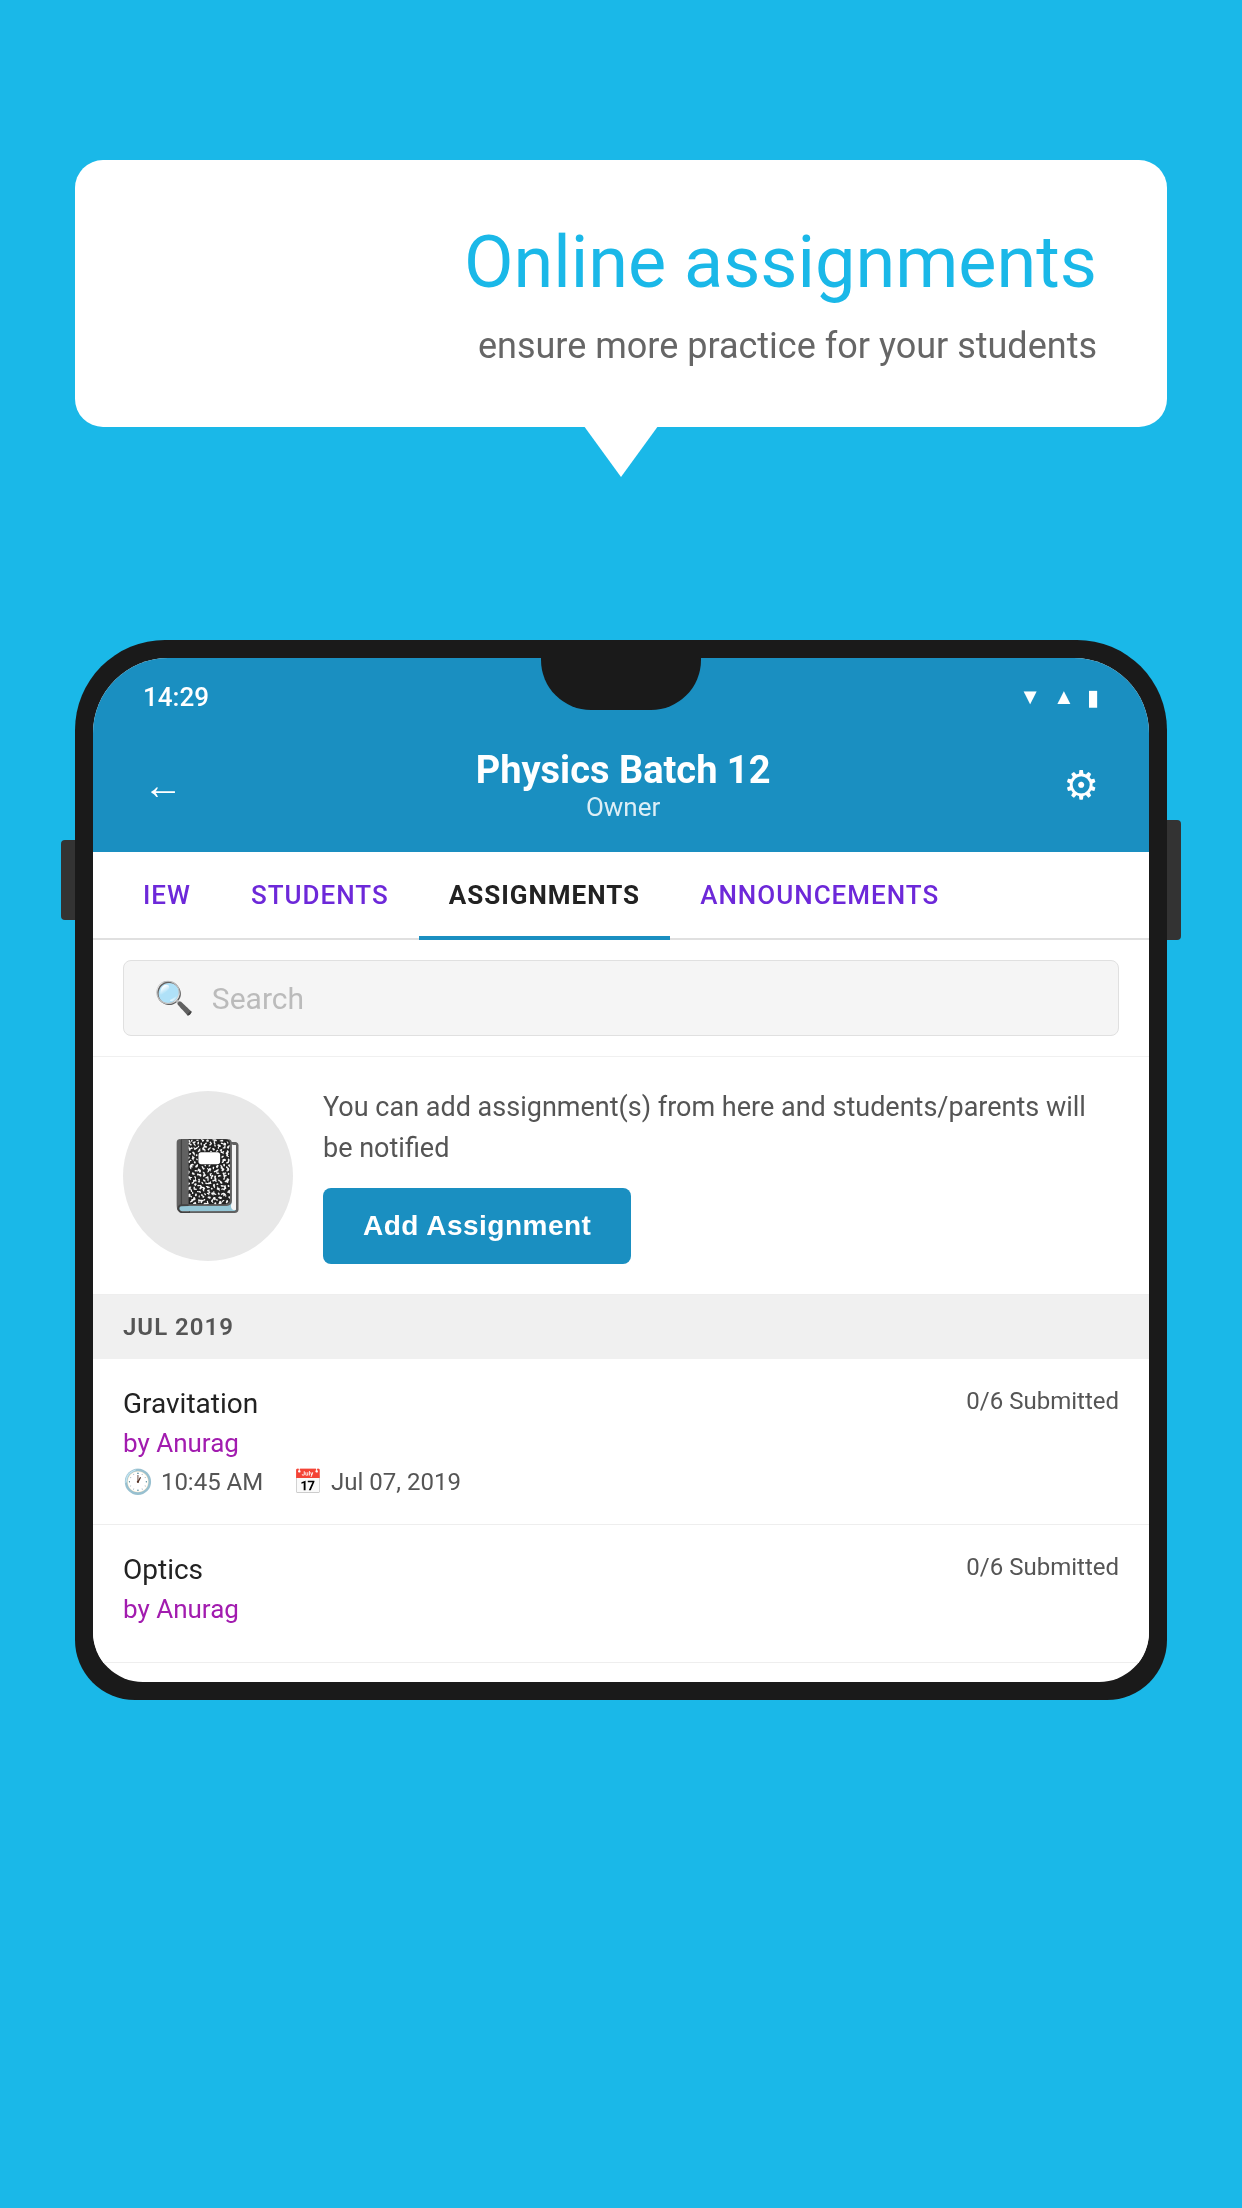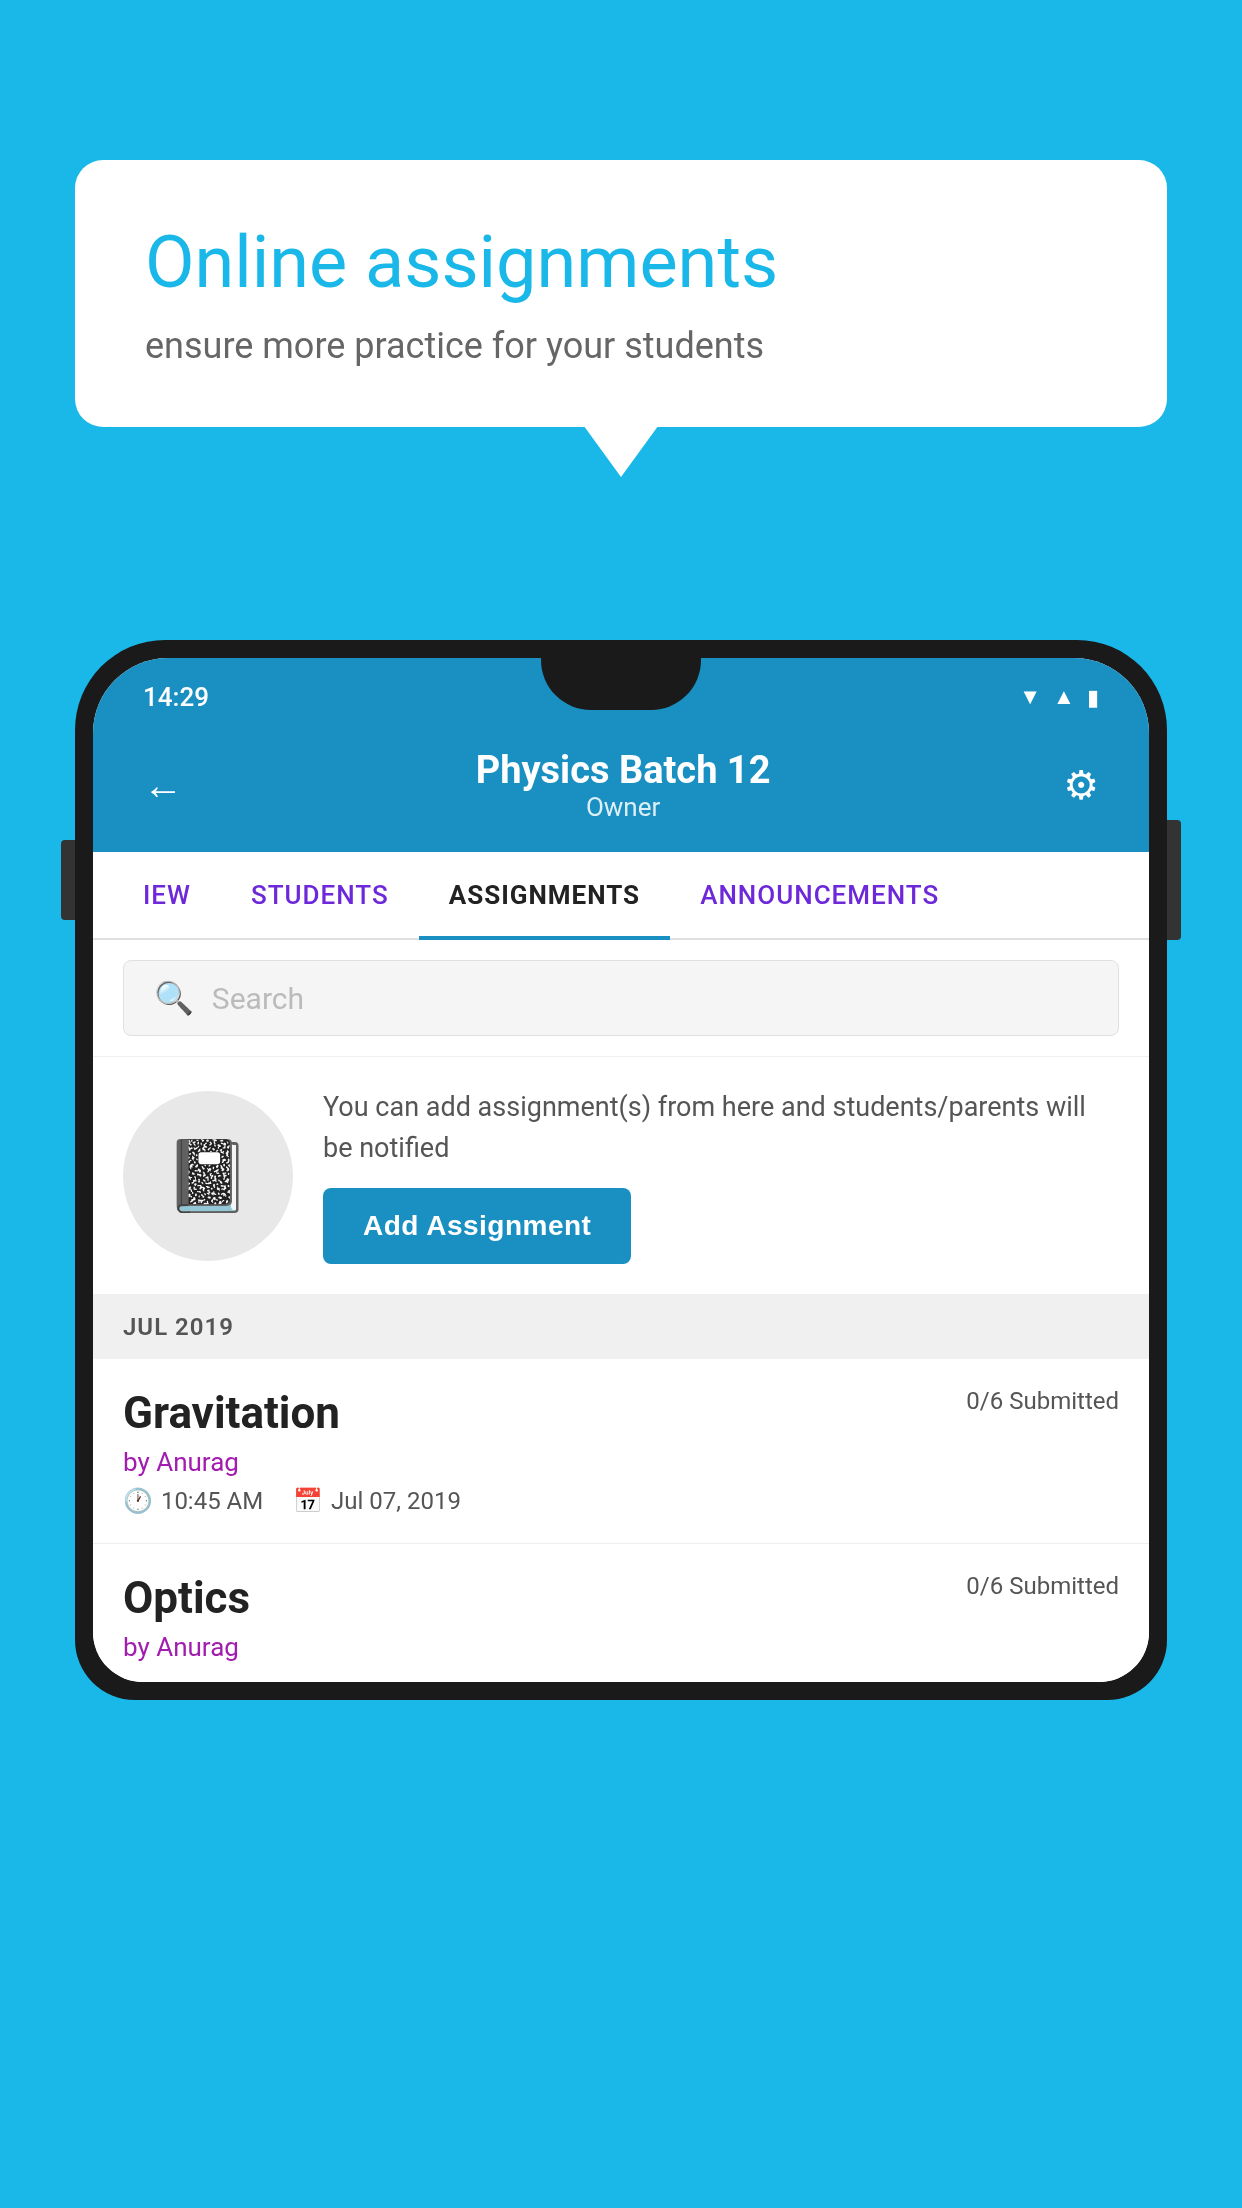--- a/index.html
+++ b/index.html
@@ -22,21 +22,21 @@
       display: flex;
       flex-direction: column;
       align-items: center;
     }
 
     .speech-bubble {
       background: white;
       border-radius: 28px;
       padding: 60px 70px;
       width: 100%;
-      text-align: left;
+      text-align: right;
       position: relative;
     }
 
     .speech-bubble::after {
       content: '';
       position: absolute;
       bottom: -50px;
       left: 50%;
       transform: translateX(-50%);
       width: 0;
@@ -289,22 +289,22 @@
     }
 
     .assignment-top-row {
       display: flex;
       justify-content: space-between;
       align-items: flex-start;
       margin-bottom: 8px;
     }
 
     .assignment-title {
-      font-size: 44px;
-      font-weight: 700;
+      font-size: 28px;
+      font-weight: 400;
       color: #222;
     }
 
     .assignment-submitted {
       color: #555;
       font-size: 24px;
       white-space: nowrap;
     }
 
     .assignment-by {

